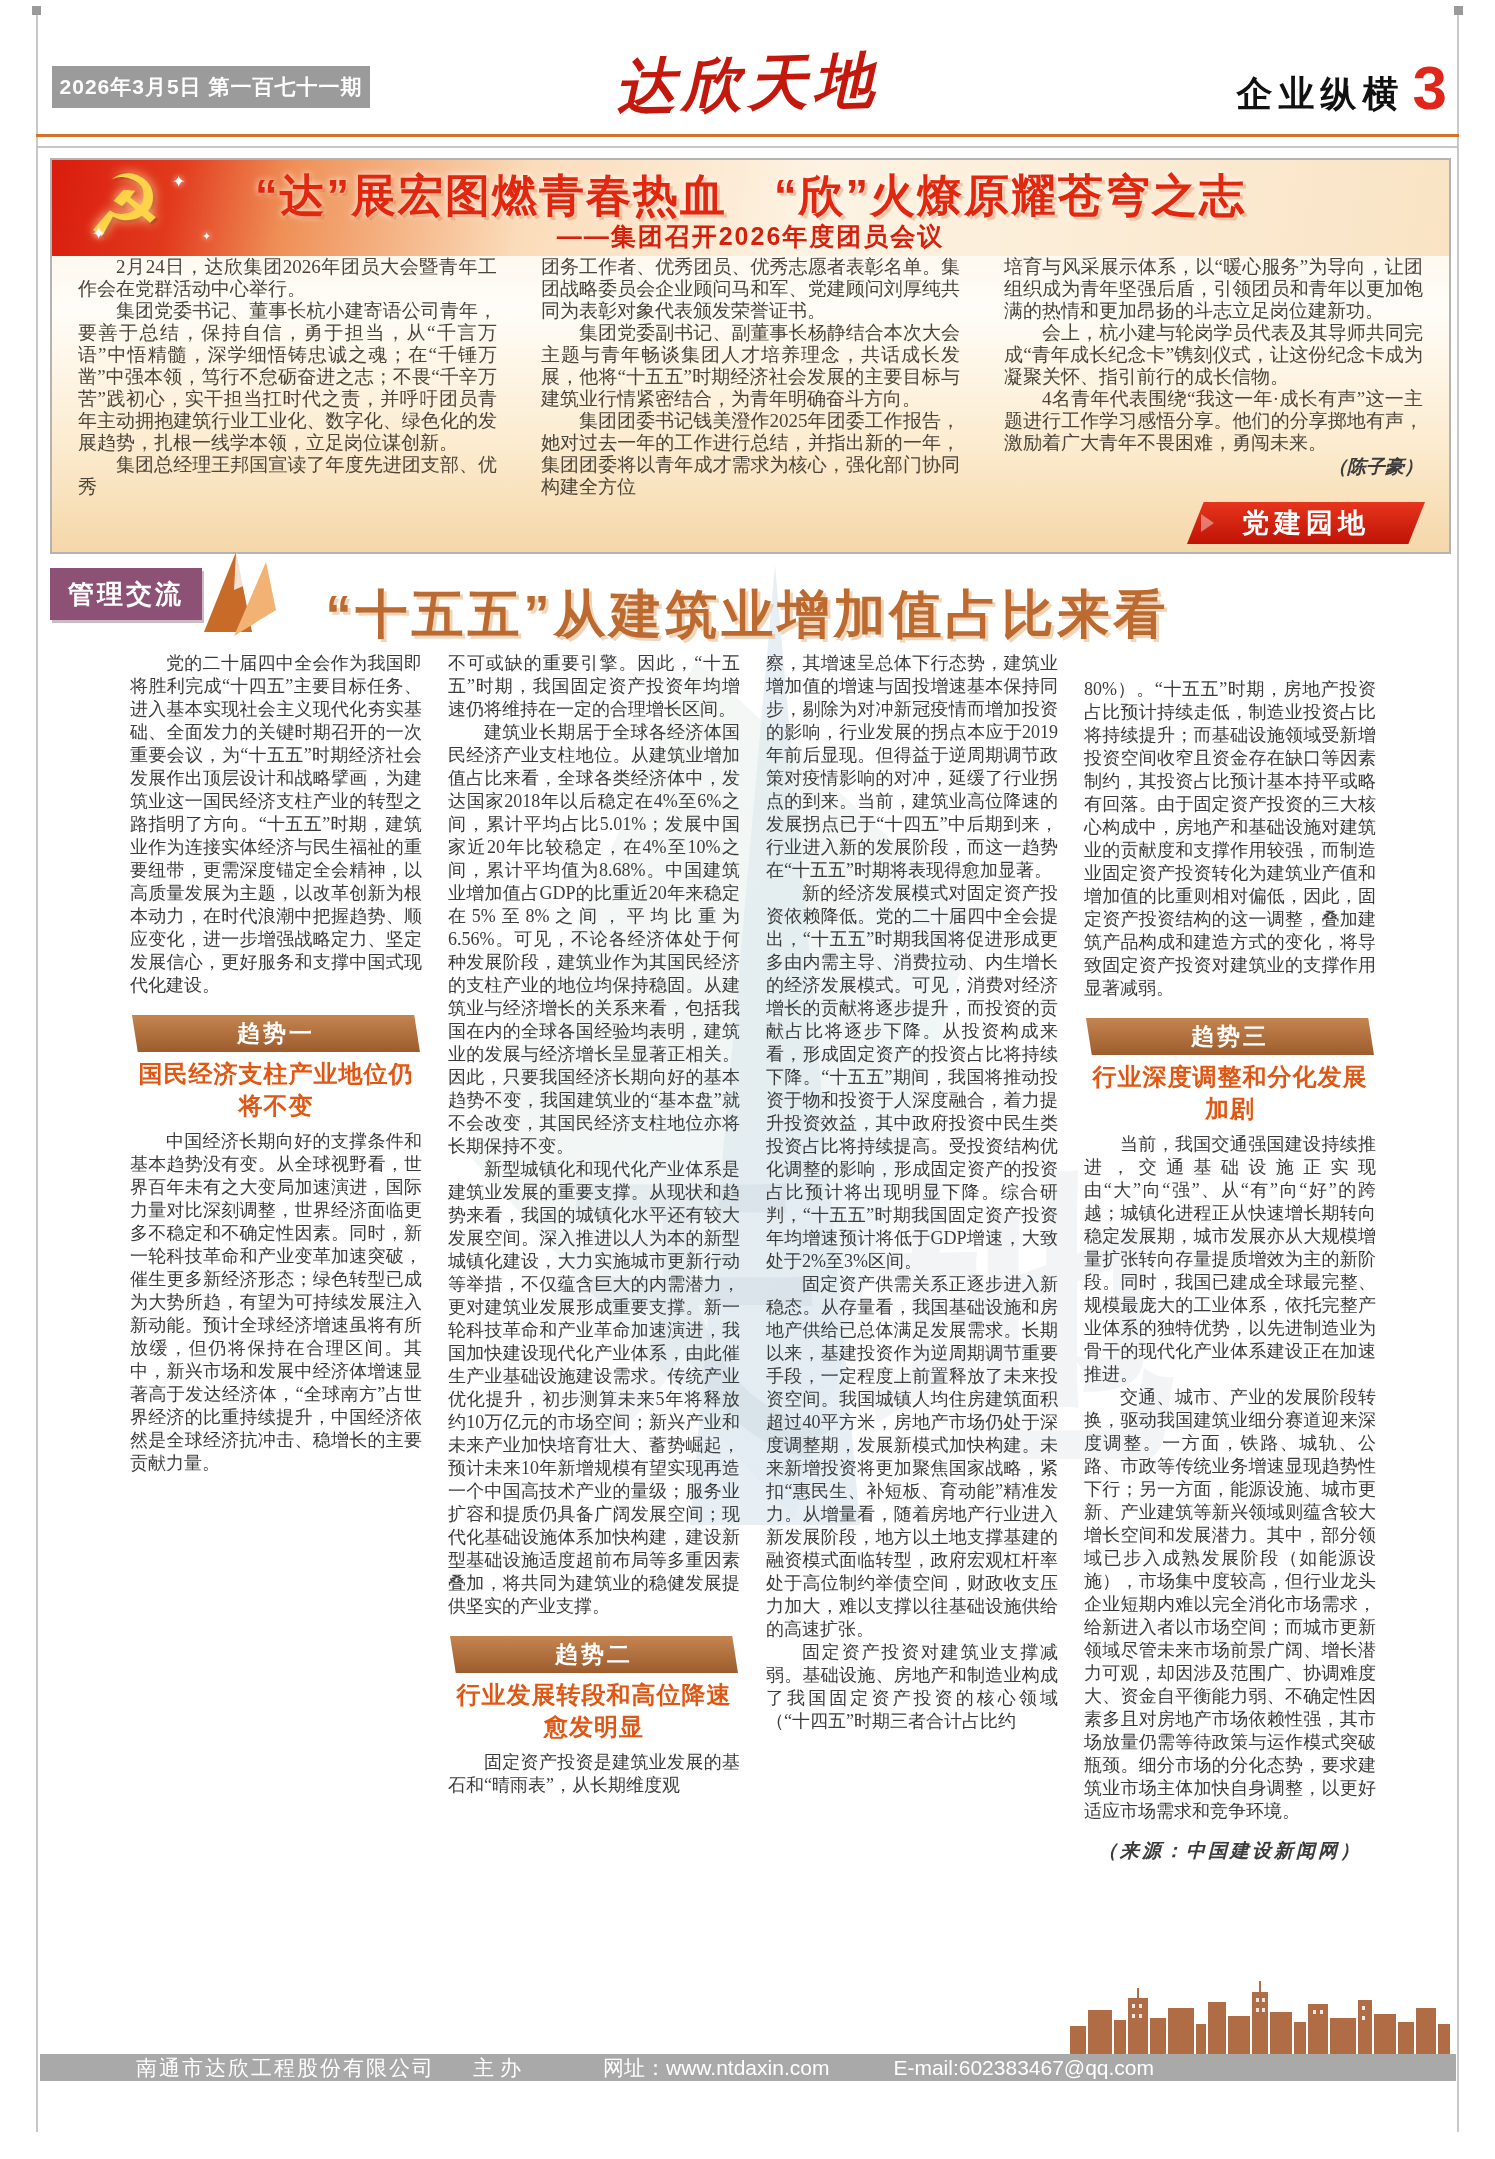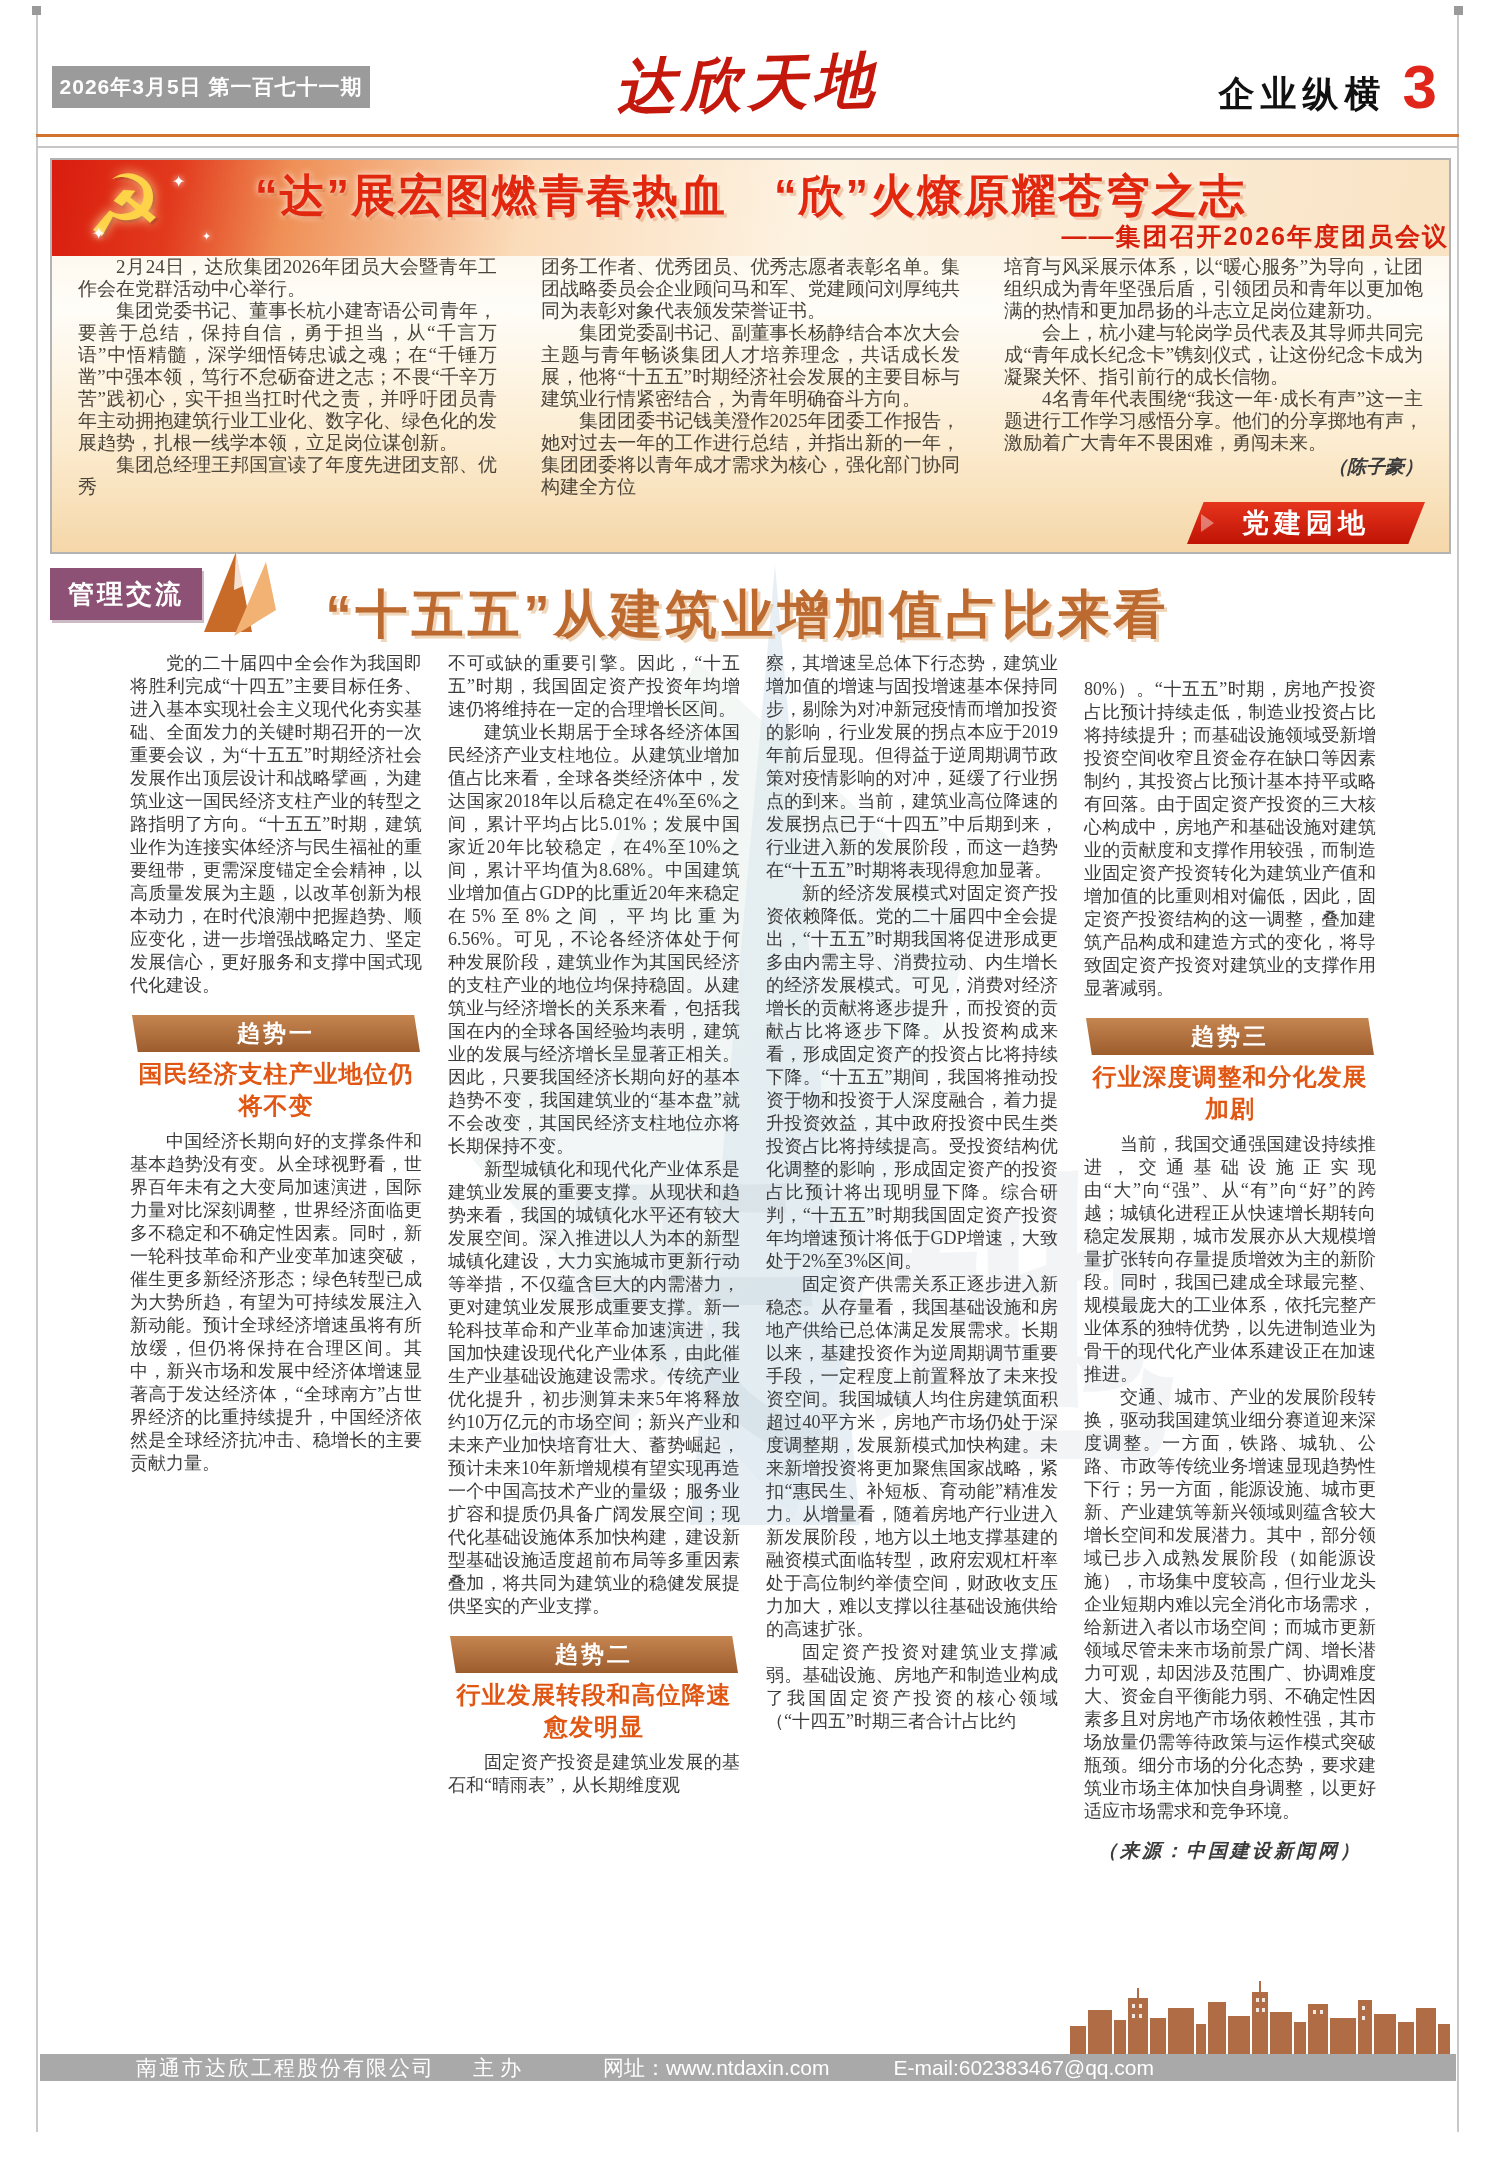--- a/index.html
+++ b/index.html
@@ -8,38 +8,38 @@
   
   .frame-line{position:absolute;background:#c9c9c9;}
   .corner-mark{position:absolute;width:9px;height:9px;background:#9a9a9a;}
 
   
   .date-box{position:absolute;left:52px;top:66px;width:318px;height:42px;background:#9b9b9b;
             color:#fff;font:bold 21px "Liberation Sans",sans-serif;display:flex;align-items:center;
             justify-content:center;letter-spacing:1px;}
   .masthead{position:absolute;left:0;right:0;top:44px;text-align:center;color:#c5180d;
             font:bold italic 60px "DejaVu Serif",serif;transform:rotate(-1.5deg);letter-spacing:6px;}
-  .section-wrap{position:absolute;right:58px;top:56px;display:flex;align-items:flex-start;gap:16px;}
+  .section-wrap{position:absolute;right:48px;top:56px;display:flex;align-items:flex-end;gap:8px;}
   .section-name{font:bold 36px "Liberation Sans",sans-serif;color:#111;letter-spacing:6px;margin-top:14px;}
   .page-num{font:bold 62px "Liberation Sans",sans-serif;color:#e0261a;line-height:1;}
   .rule-orange{position:absolute;left:36px;top:134px;width:1423px;height:3px;background:#d2722e;}
   .rule-gray{position:absolute;left:36px;top:146px;width:1423px;height:2px;background:#c6c6c6;}
 
   
   .top-box{position:absolute;left:50px;top:158px;width:1397px;height:392px;border:2px solid #b3b3b3;
            background:linear-gradient(180deg,#fdf1e0 0%,#fffdf8 38%,#fcecd0 72%,#f5d7a9 100%);}
   .banner{position:absolute;left:0;top:0;right:0;height:96px;
           background:linear-gradient(100deg,#d91c0e 0%,#e23a1d 9%,#ef8f56 17%,#fbdcba 34%,#fdf3e3 55%,#f9e3c4 100%);}
   .emblem{position:absolute;left:34px;top:-4px;font-size:86px;color:#ffd348;
           text-shadow:0 0 12px #ffe9a0,2px 2px 2px rgba(120,20,0,.6);font-family:"DejaVu Sans",sans-serif;}
   .sparkle{position:absolute;color:#fff;font-size:16px;text-shadow:0 0 6px #fff;}
   .top-title{position:absolute;left:0;right:0;top:6px;text-align:center;color:#e2270f;
              font:bold 45px "Liberation Sans",sans-serif;letter-spacing:2px;
              text-shadow:0 0 7px rgba(255,255,255,.95),3px 3px 1px rgba(200,90,20,.35);}
-  .top-subtitle{position:absolute;left:0;right:0;top:60px;text-align:right;color:#d6200c;
+  .top-subtitle{position:absolute;left:0;right:0;top:60px;text-align:center;color:#d6200c;
              font:bold 25px "Liberation Sans",sans-serif;letter-spacing:2px;}
   .ta-cols{position:absolute;left:26px;right:26px;top:96px;display:flex;gap:44px;}
   .ta-col{flex:1;font-size:19px;line-height:22px;color:#4a443a;text-align:justify;}
   .byline{float:right;font:bold italic 19px "DejaVu Serif",serif;color:#3c3c3c;}
   .pb-ribbon{position:absolute;right:24px;top:342px;width:238px;height:42px;
              background:linear-gradient(180deg,#e6351d,#bf1305);
              clip-path:polygon(7% 0,100% 0,93% 100%,0 100%);display:flex;align-items:center;
              justify-content:center;color:#fff;font:bold 27px "Liberation Sans",sans-serif;
              letter-spacing:5px;z-index:3;}
   .pb-ribbon::before{content:"";position:absolute;left:14px;width:0;height:0;

